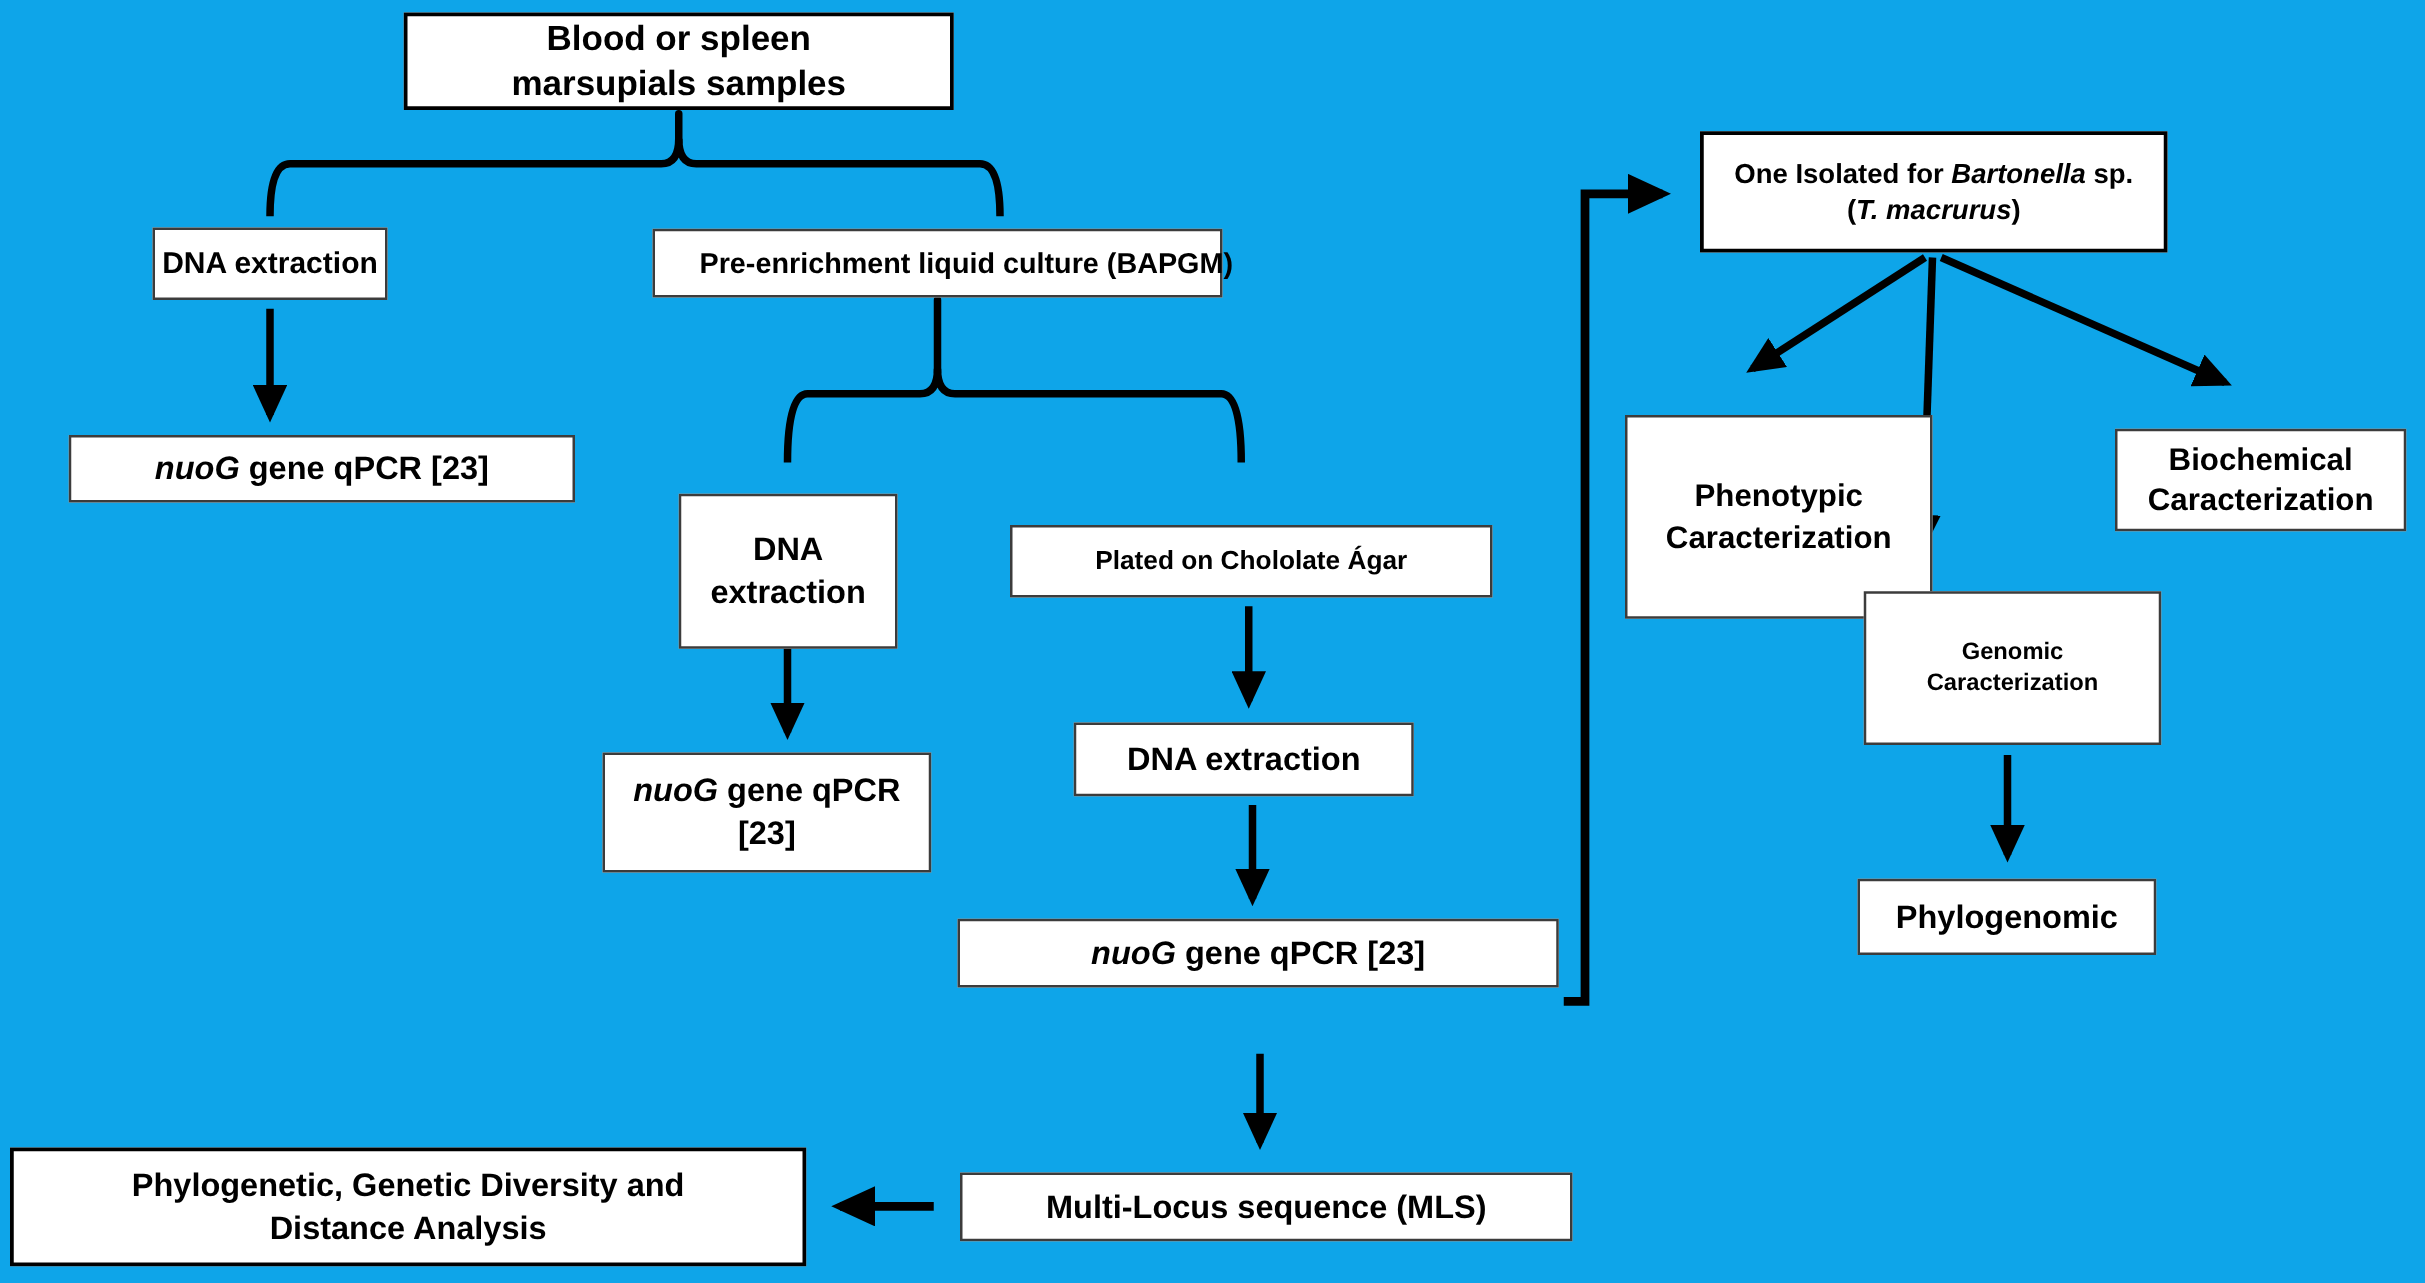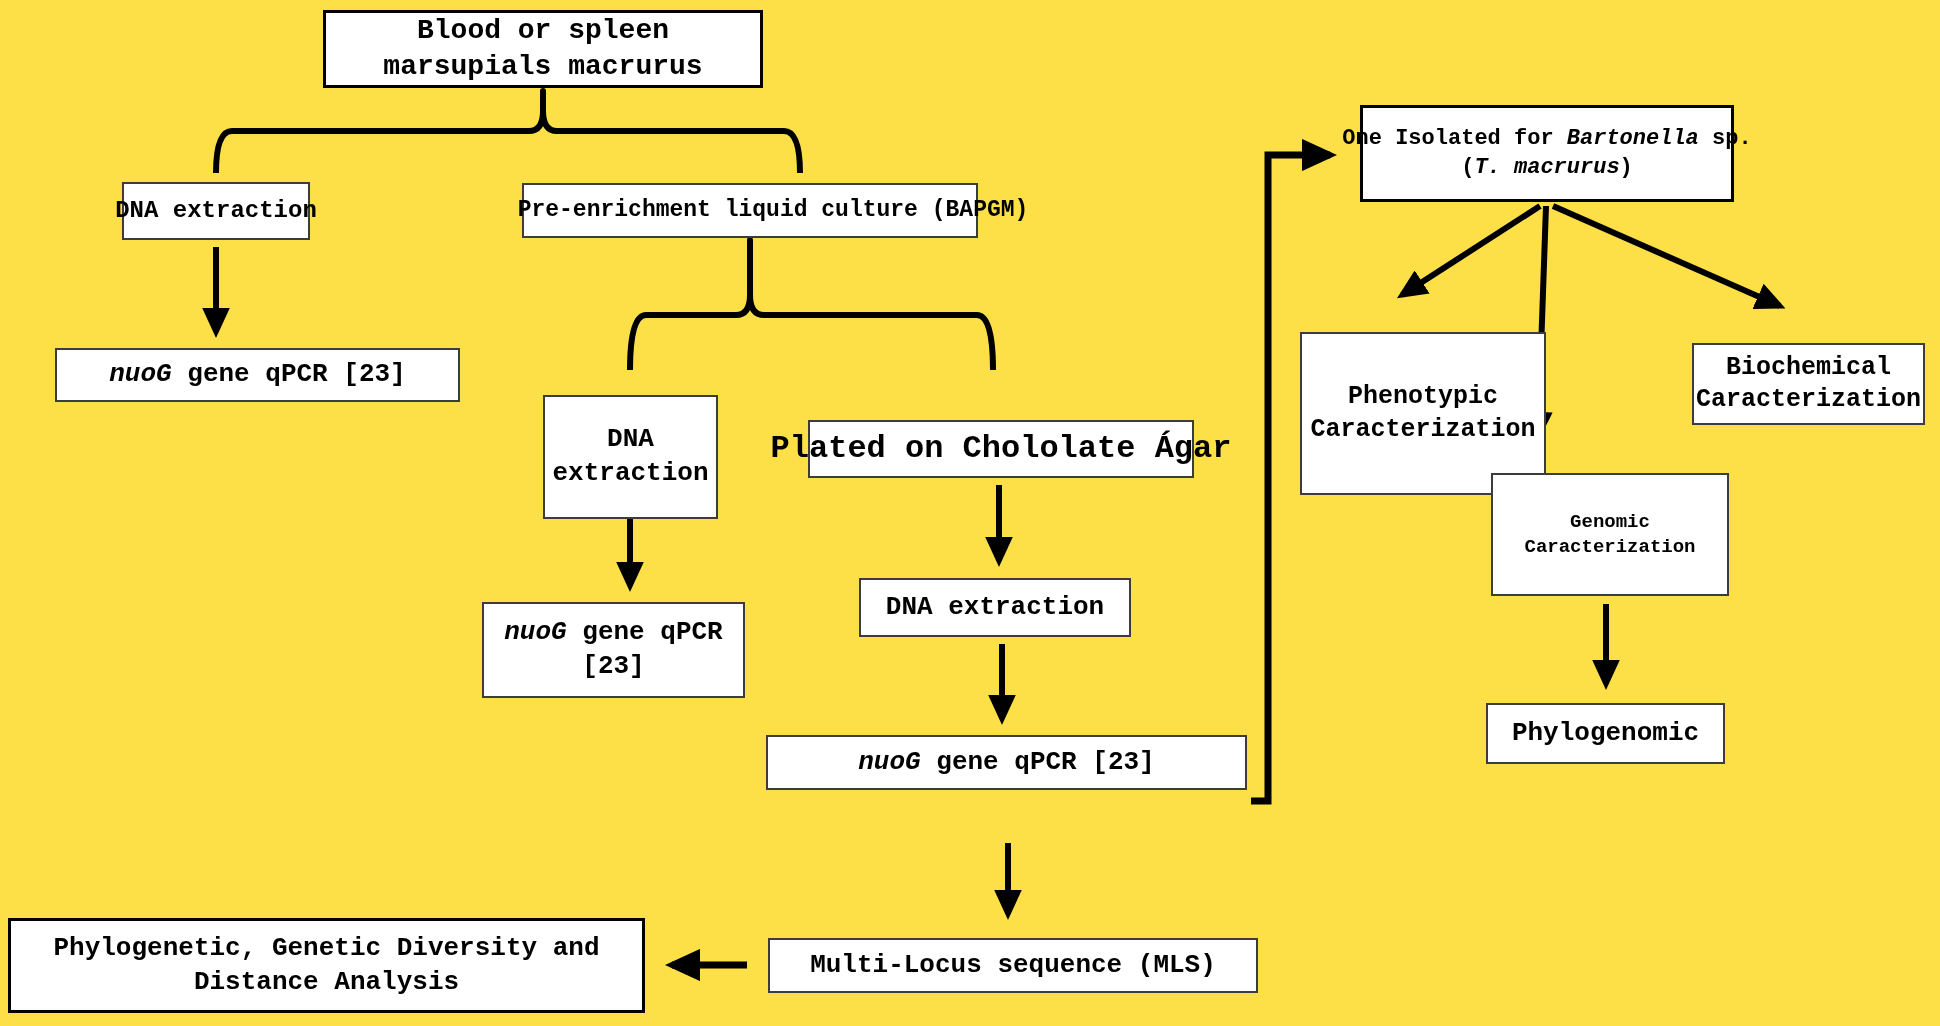--- a/index.html
+++ b/index.html
@@ -1,20 +1,20 @@
 <!DOCTYPE html>
 <html><head>
 <meta charset="utf-8">
 <style>
   html,body{margin:0;padding:0;background:#ffffff;}
   #canvas{
     position:relative;
     width:1940px;height:1026px;
-    background:#fde047;
-    font-family:Liberation Mono, monospace;
+    background:#0ea5e9;
+    font-family:Liberation Sans, sans-serif;
     color:#000;
     overflow:hidden;
   }
   #connectors{position:absolute;left:0;top:0;width:1940px;height:1026px;}
   .box{
     position:absolute;
     box-sizing:border-box;
     background:#ffffff;
     border:2px solid #3c3c3c;
     display:flex;
@@ -58,21 +58,21 @@
     <path d="M1251,801 L1268,801 L1268,155 L1330,155" fill="none" stroke="#000" stroke-width="7" stroke-linejoin="miter" marker-end="url(#ah)"></path>
 
     <line x1="1540" y1="206" x2="1402" y2="295" stroke="#000" stroke-width="6" marker-end="url(#ah)"></line>
     <line x1="1546" y1="206" x2="1538" y2="436" stroke="#000" stroke-width="6" marker-end="url(#ah)"></line>
     <line x1="1553" y1="206" x2="1780" y2="306" stroke="#000" stroke-width="6" marker-end="url(#ah)"></line>
     <line x1="1606" y1="604" x2="1606" y2="684" stroke="#000" stroke-width="6" marker-end="url(#ah)"></line>
   </svg>
 
   <div class="box bold-border" style="left:323px;top:10px;width:440px;height:78px;font-size:28px;">
     <span class="line">Blood or spleen</span>
-    <span class="line">marsupials macrurus</span>
+    <span class="line">marsupials samples</span>
   </div>
 
   <div class="box" style="left:122px;top:182px;width:188px;height:58px;font-size:24px;">
     <span>DNA extraction</span>
   </div>
 
   <div class="box" style="left:55px;top:348px;width:405px;height:54px;font-size:26px;">
     <span class="line"><span class="it">nuoG</span><span> gene qPCR [23]</span></span>
   </div>
 
@@ -83,21 +83,21 @@
   <div class="box" style="left:543px;top:395px;width:175px;height:124px;font-size:26px;">
     <span class="line">DNA</span>
     <span class="line">extraction</span>
   </div>
 
   <div class="box" style="left:482px;top:602px;width:263px;height:96px;font-size:26px;">
     <span class="line"><span class="it">nuoG</span><span> gene qPCR</span></span>
     <span class="line">[23]</span>
   </div>
 
-  <div class="box" style="left:808px;top:420px;width:386px;height:58px;font-size:32px;">
+  <div class="box" style="left:808px;top:420px;width:386px;height:58px;font-size:21px;">
     <span>Plated on Chololate Ágar</span>
   </div>
 
   <div class="box" style="left:859px;top:578px;width:272px;height:59px;font-size:26px;">
     <span>DNA extraction</span>
   </div>
 
   <div class="box" style="left:766px;top:735px;width:481px;height:55px;font-size:26px;">
     <span class="line"><span class="it">nuoG</span><span> gene qPCR [23]</span></span>
   </div>

